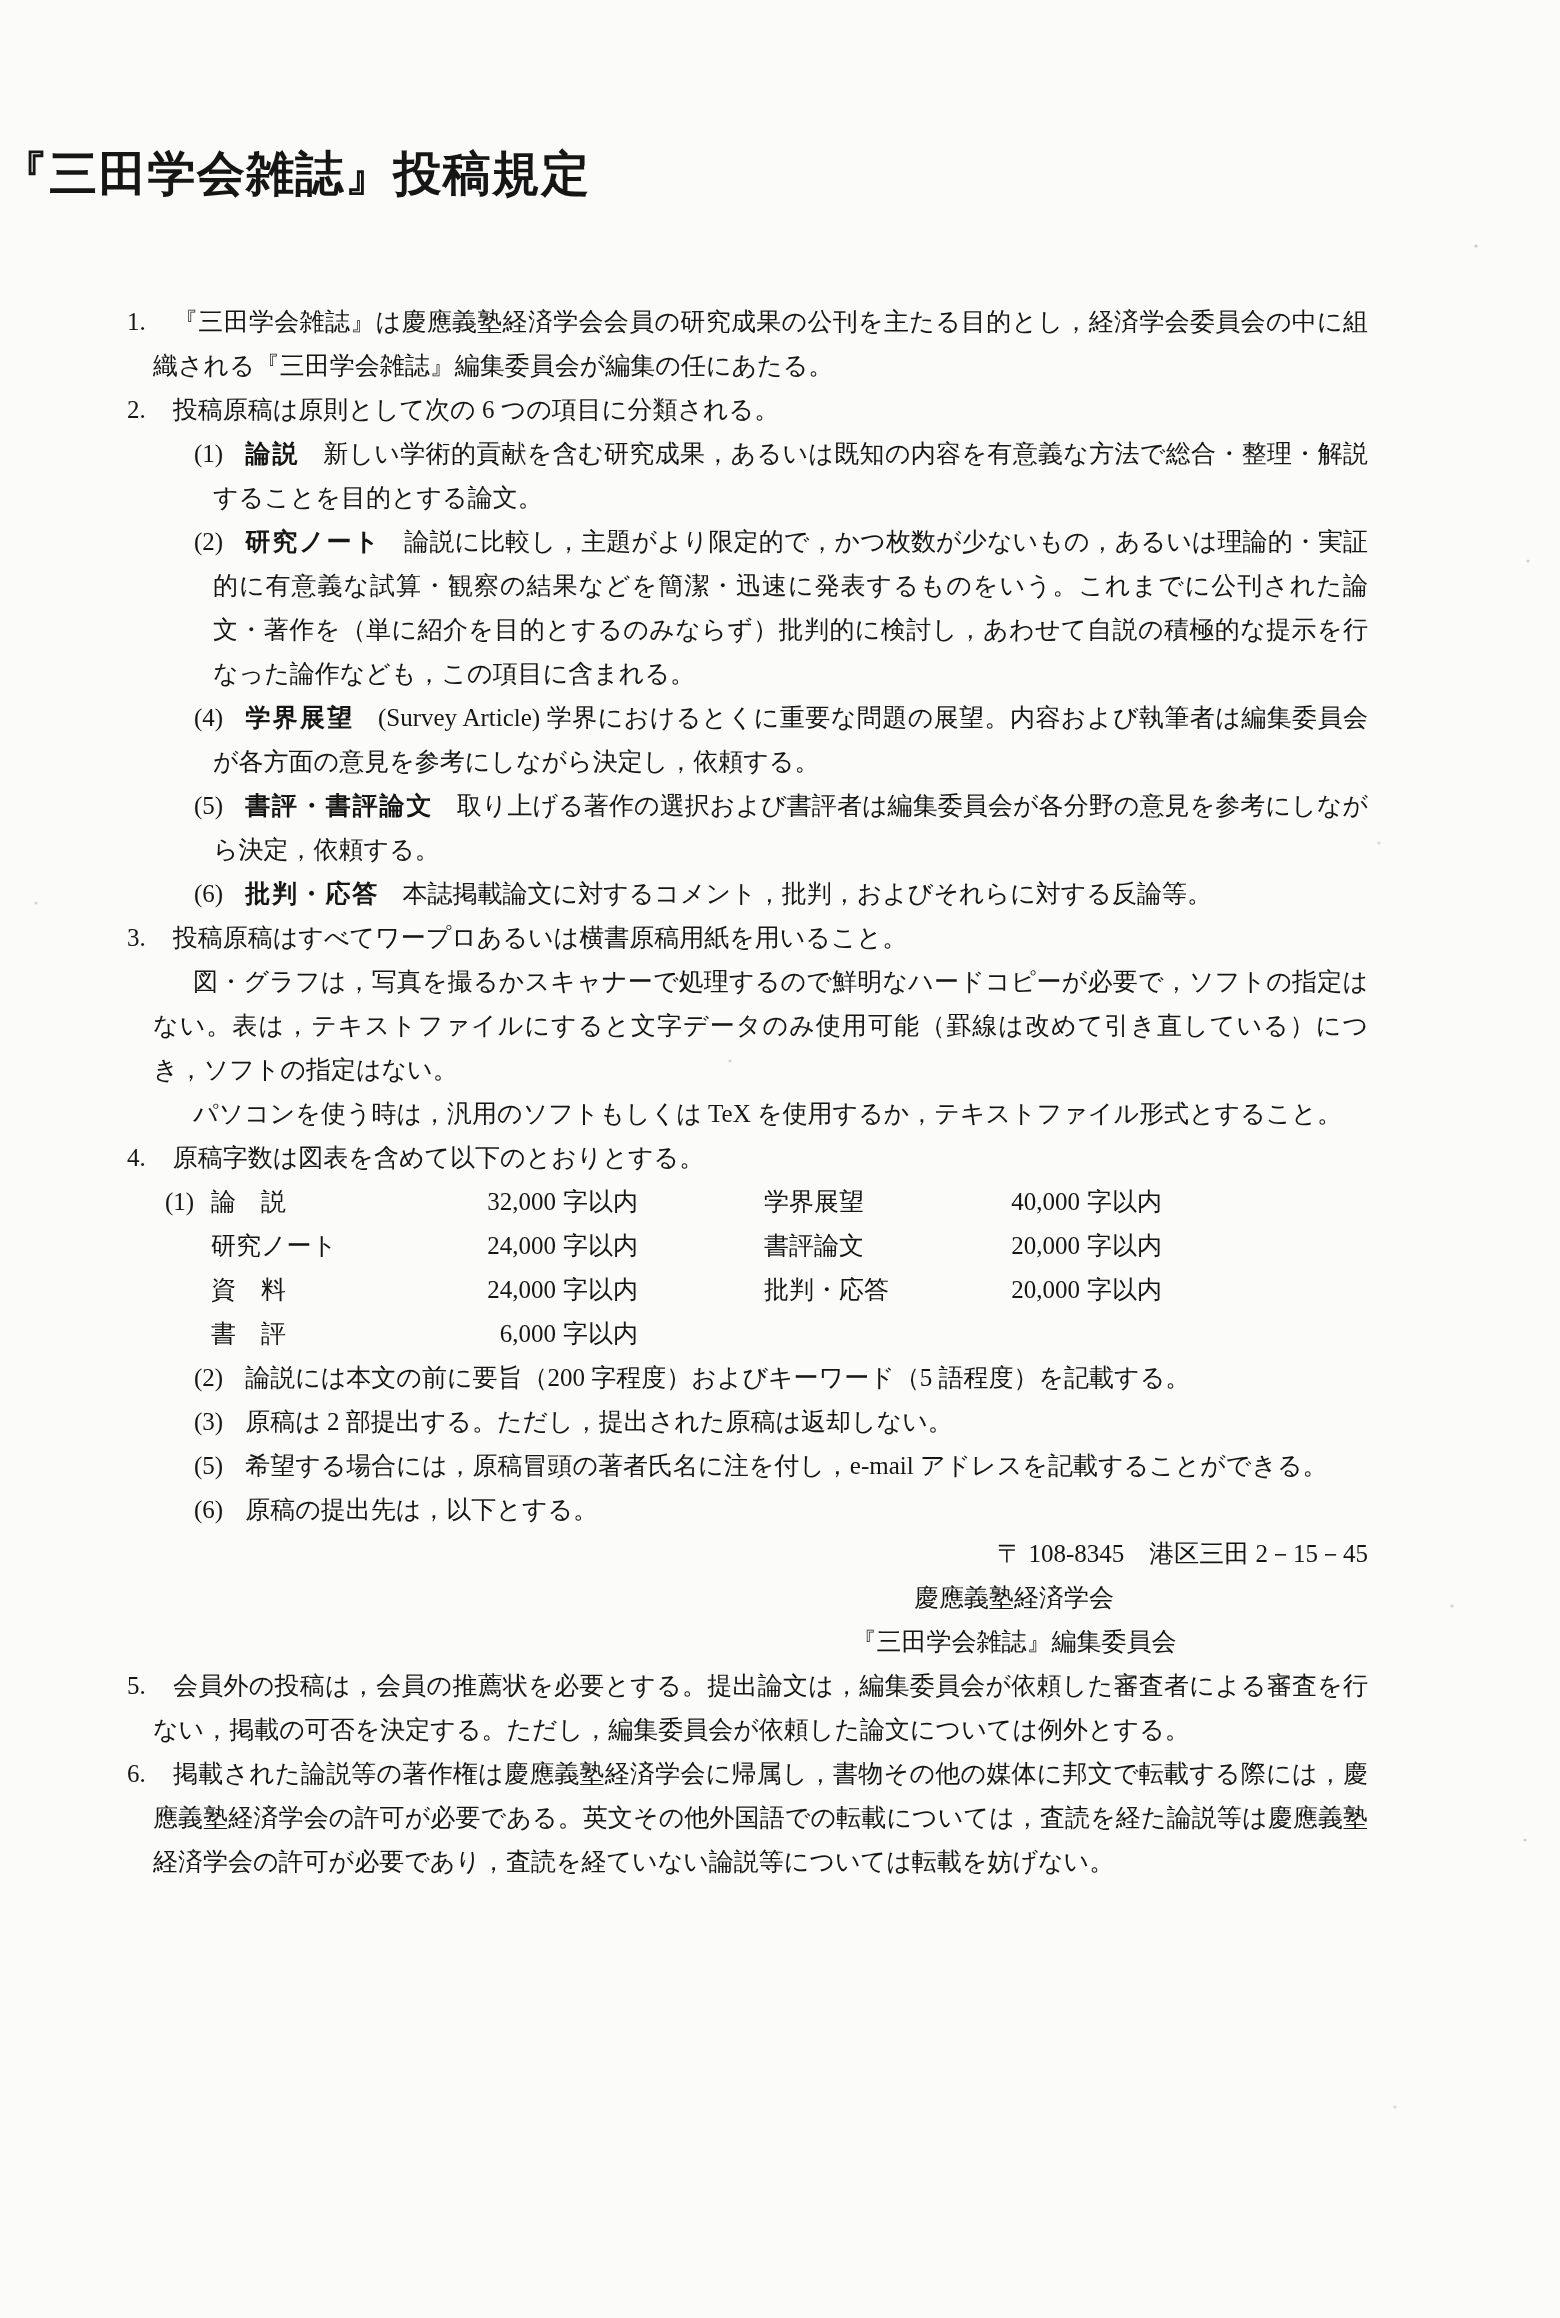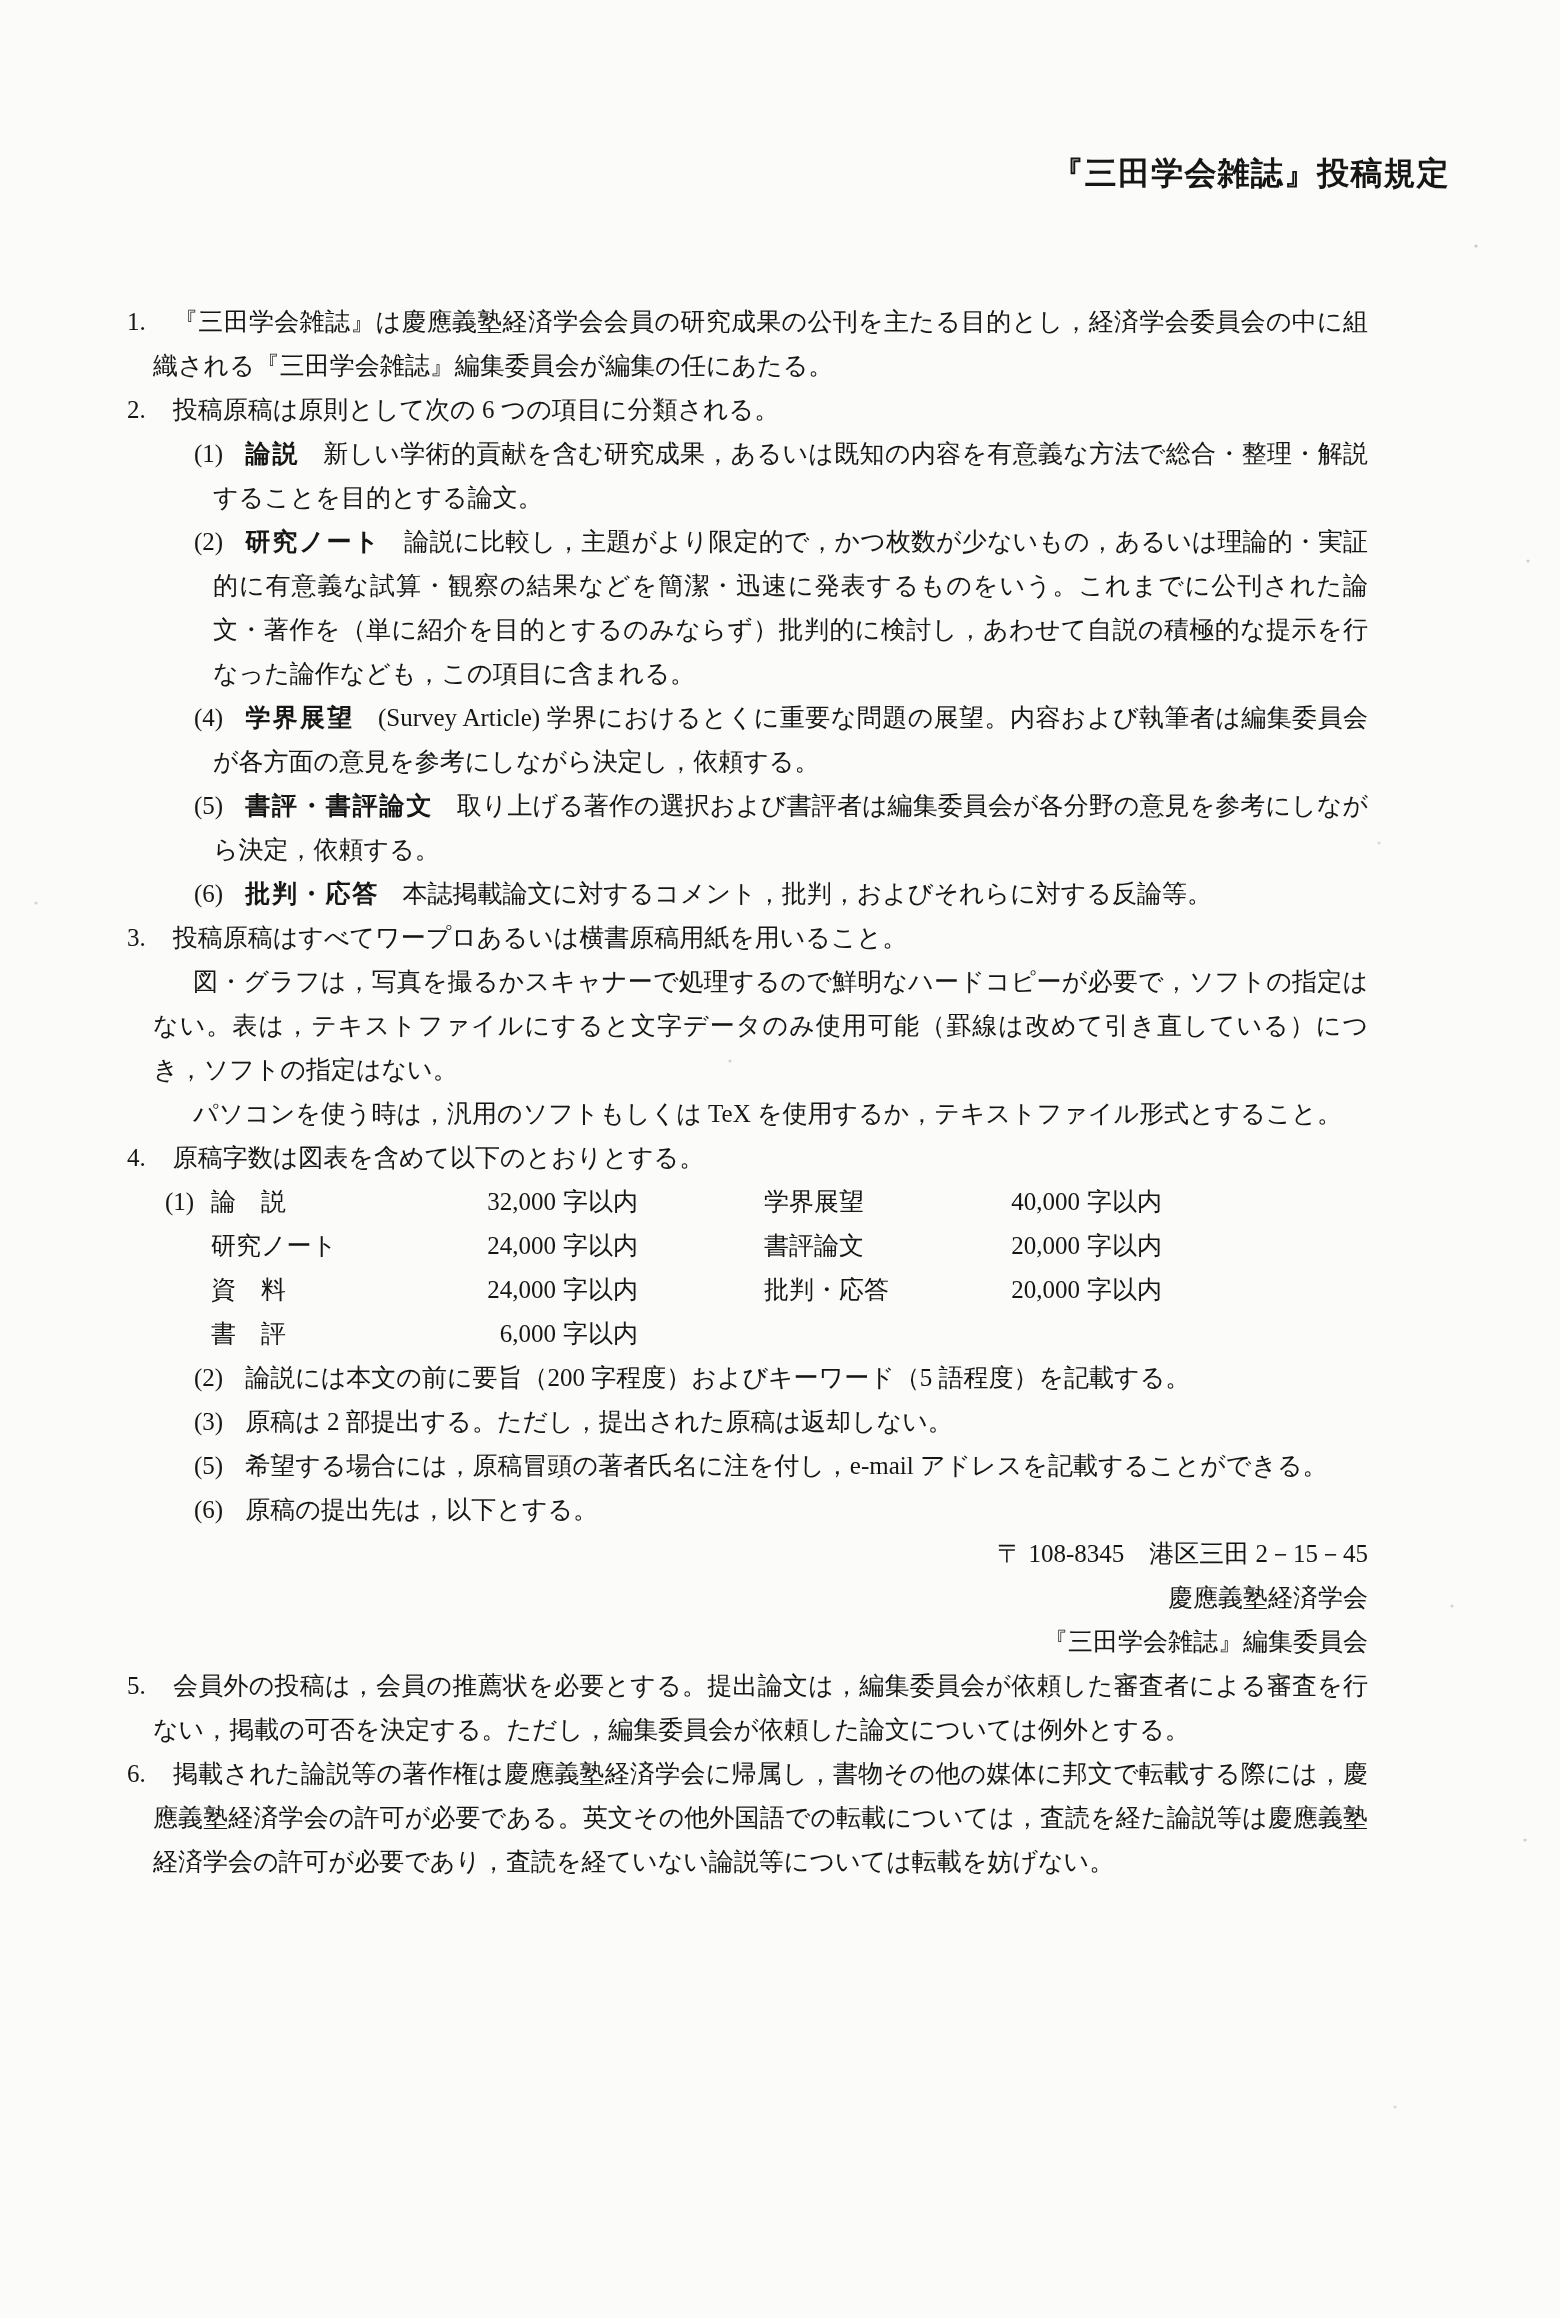--- a/index.html
+++ b/index.html
@@ -10,22 +10,22 @@
     font-family:"Liberation Serif","DejaVu Serif",serif;
     font-size:25px;
     line-height:44px;
     overflow:hidden;
     position:relative;
   }
   .page{width:1561px;height:2319px;position:relative;}
   h1.doc-title{
     margin:150px 111px 4px 0;
     padding:0;
-    text-align:right;
-    font-size:32px;
+    text-align:left;
+    font-size:48px;
     line-height:47px;
     font-weight:600;
     letter-spacing:1.2px;
   }
   .content{margin-top:103px;padding-right:193px;text-align:justify;}
   p{margin:0;padding:0;}
   
   .l1{padding-left:153px;text-indent:-26px;}
   .l1 .marker{margin-right:27px;}
   
@@ -38,21 +38,21 @@
   .trow{
     display:grid;
     grid-template-columns:46px 199px 146px 208px 193px 123px auto;
     margin-left:165px;
     text-align:left;
   }
   .tnum{text-align:right;}
   .tunit{padding-left:7px;}
   
   .addr-line1{margin-left:474px;text-align:right;}
-  .addr-line2{margin-left:660px;text-align:right;}
+  .addr-line2{margin-left:660px;text-align:center;}
   
   .footer-note{
     margin-top:22px;
     margin-right:82px;
     text-align:center;
     letter-spacing:0.6px;
   }
   
   .specks{
     position:absolute;top:0;left:0;width:2.3px;height:2.3px;border-radius:50%;

